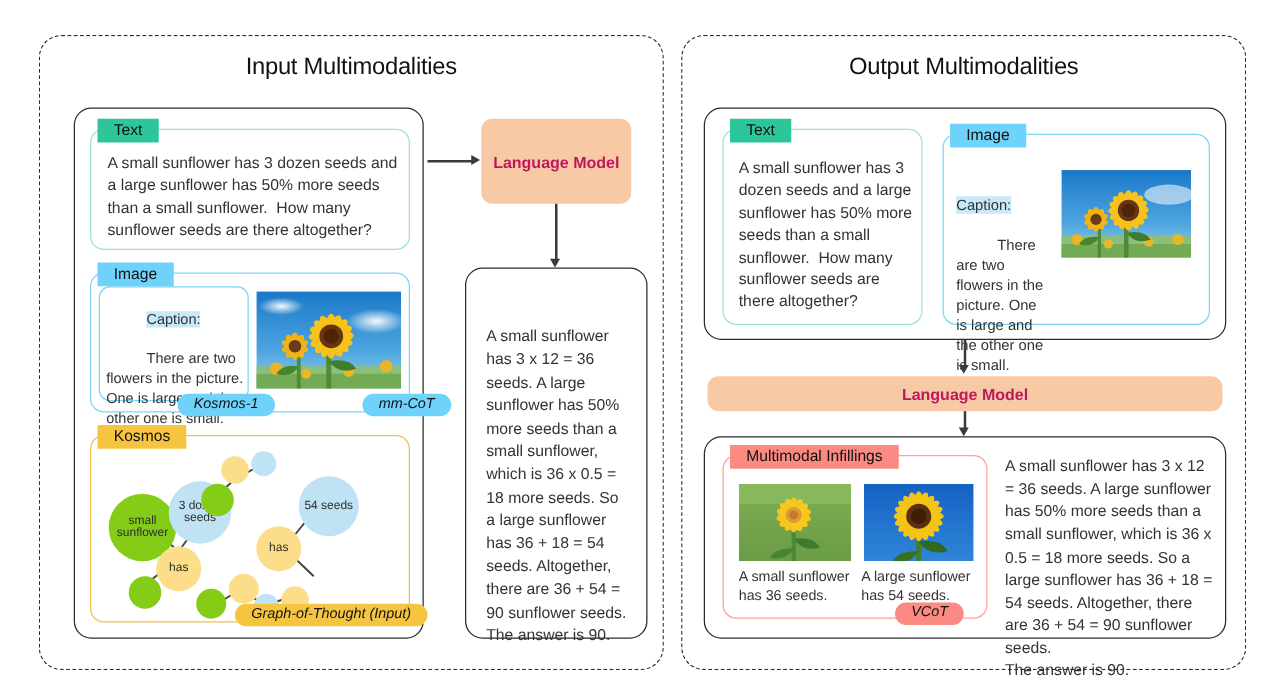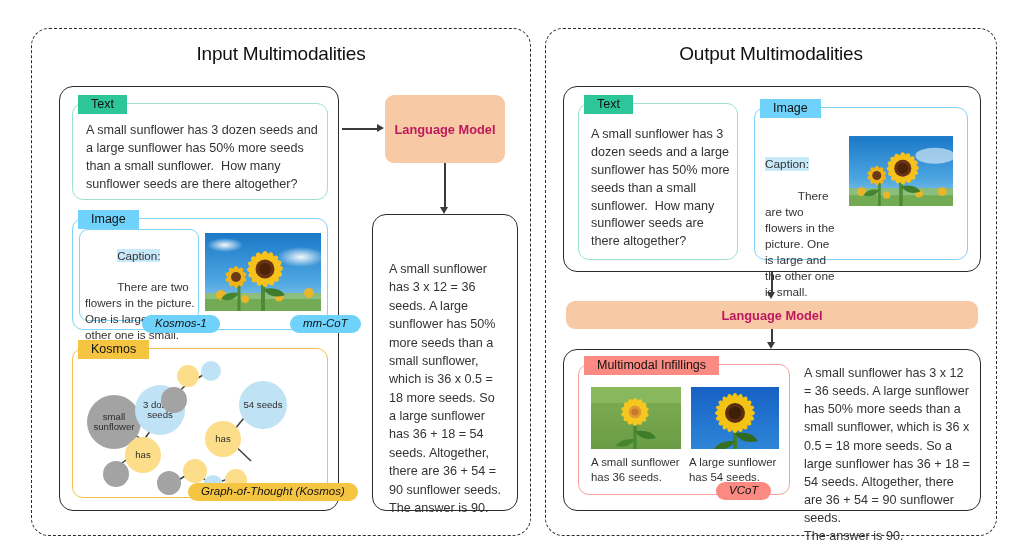--- a/index.html
+++ b/index.html
@@ -108,21 +108,21 @@
     border-radius: 50%;
     display: flex;
     align-items: center;
     justify-content: center;
     text-align: center;
     font-size: 9.6px;
     line-height: 1.08;
     color: #2e2e2e;
     padding: 1px;
   }
-  .gnode.peach { background: #a3a3a3; text-align: center; }
+  .gnode.peach { background: #84cc16; text-align: center; }
   .gnode.sky   { background: #bfe2f5; }
   .gnode.gold  { background: #fbdd8a; }
 
   .caption-hl { background: #c7e9fa; }
   .infill-cap { position: absolute; font-size: 11.4px; line-height: 1.3; color: #333; }
 </style>
 </head>
 <body>
 
 <div id="root">
@@ -235,21 +235,21 @@
         <div class="gnode peach" style="left:30px; top:112px; width:26px; height:26px;"></div>
         <div class="gnode peach" style="left:88px; top:38px; width:26px; height:26px;"></div>
         <div class="gnode gold" style="left:104px; top:16px; width:22px; height:22px;"></div>
         <div class="gnode sky" style="left:128px; top:12px; width:20px; height:20px;"></div>
         <div class="gnode gold" style="left:110px; top:110px; width:24px; height:24px;"></div>
         <div class="gnode peach" style="left:84px; top:122px; width:24px; height:24px;"></div>
         <div class="gnode sky" style="left:130px; top:126px; width:20px; height:20px;"></div>
         <div class="gnode gold" style="left:152px; top:120px; width:22px; height:22px;"></div>
       </div>
       <div class="tag amber" style="left:18px; top:253px;">Kosmos</div>
-      <div class="tag amber chip" style="left:128px; top:396px; font-size:11.5px;">Graph-of-Thought (Kosmos)</div>
+      <div class="tag amber chip" style="left:128px; top:396px; font-size:11.5px;">Graph-of-Thought (Input)</div>
     </div>
 
     <div class="arrow-line" style="left:310px; top:99px; width:36px; height:1.6px;"></div>
     <div class="arrow-head right" style="left:345px; top:95px;"></div>
 
     <div class="lm" style="left:353px; top:66px; width:120px; height:68px;">
       <span>Language Model</span>
     </div>
 
     <div class="arrow-line" style="left:412px; top:134px; width:1.6px; height:46px;"></div>

